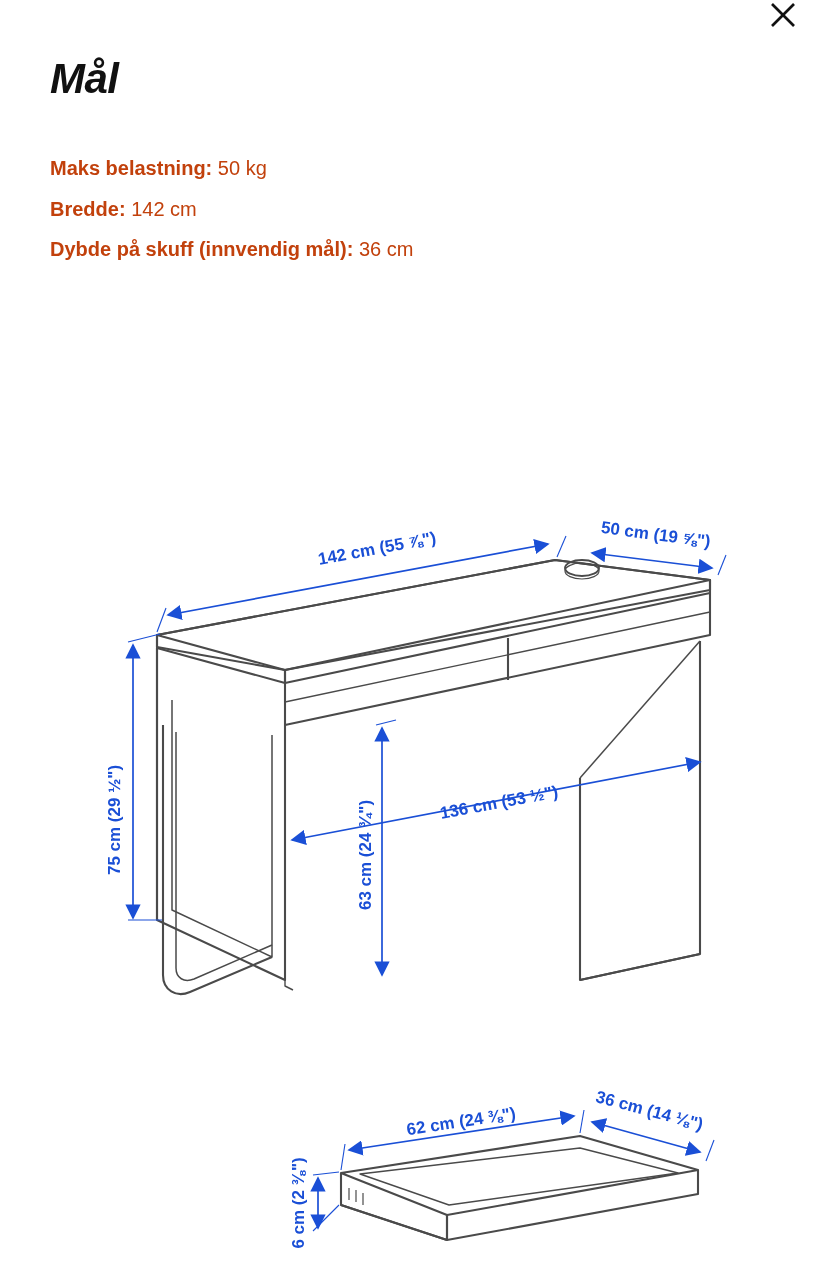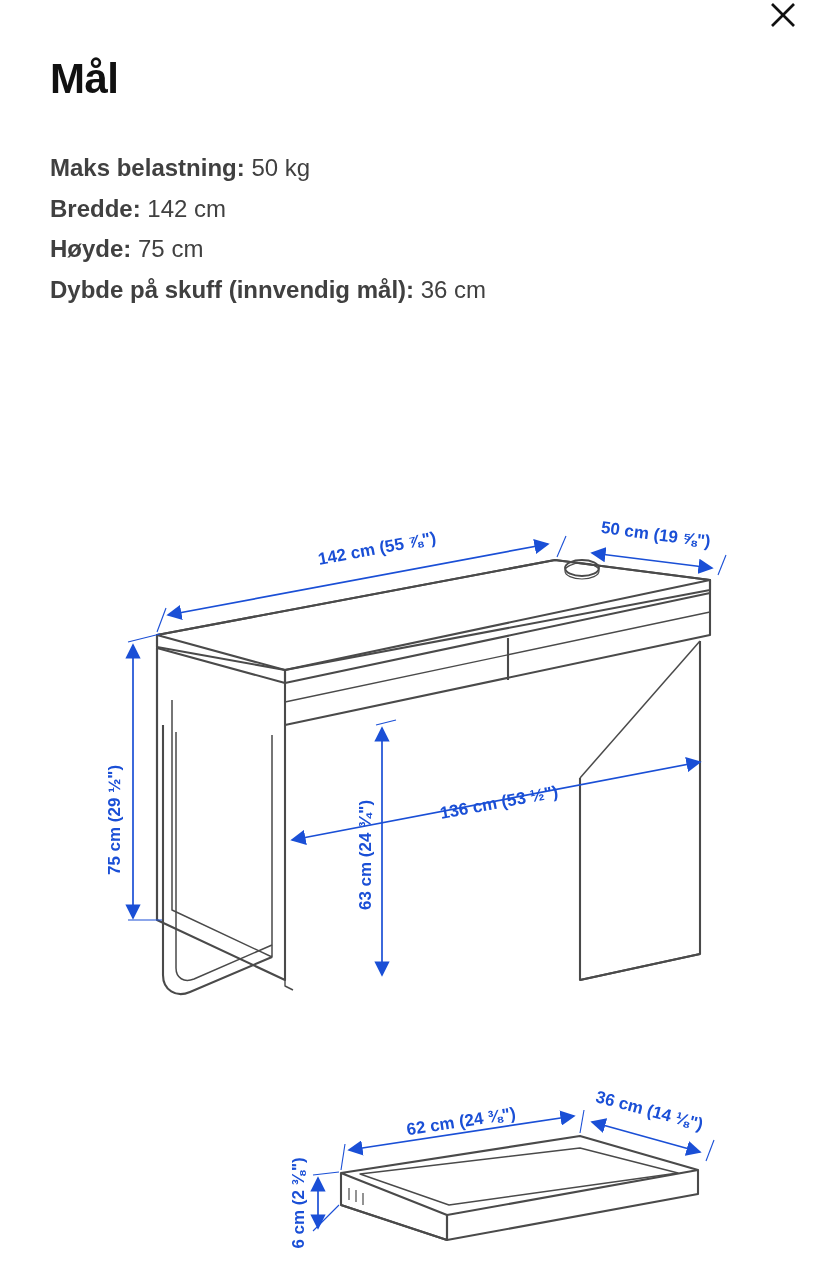--- a/index.html
+++ b/index.html
@@ -36,36 +36,37 @@
   
   .page-title {
     position: absolute;
     left: 50px;
     top: 55px;
     font-size: 42px;
     font-weight: bold;
     letter-spacing: -0.5px;
     margin: 0;
     color: #111111;
+    font-style: italic;
   }
 
   
   .spec-list {
     position: absolute;
     left: 50px;
     top: 148px;
     width: 740px;
     list-style: none;
     margin: 0;
     padding: 0;
   }
   .spec-row {
-    font-size: 24px;
+    font-size: 20px;
     line-height: 40.5px;
-    color: #404040;
+    color: #c2410c;
     white-space: nowrap;
   }
   .spec-label {
     font-weight: bold;
   }
   .spec-value {
     font-weight: normal;
   }
 
   
@@ -95,24 +96,20 @@
 <div class="spec-list">
   <div class="spec-row">
     <span class="spec-label">Maks belastning:</span>
     <span class="spec-value">50 kg</span>
   </div>
   <div class="spec-row">
     <span class="spec-label">Bredde:</span>
     <span class="spec-value">142 cm</span>
   </div>
   <div class="spec-row">
-    <span class="spec-label">Høyde:</span>
-    <span class="spec-value">75 cm</span>
-  </div>
-  <div class="spec-row">
     <span class="spec-label">Dybde på skuff (innvendig mål):</span>
     <span class="spec-value">36 cm</span>
   </div>
 </div>
 
 <div class="drawing" id="desk-drawing">
   <svg viewBox="0 0 828 540" xmlns="http://www.w3.org/2000/svg">
     <defs>
       <marker id="arrA" markerWidth="9" markerHeight="9" refX="8" refY="4.5" orient="auto">
         <path d="M0,0 L9,4.5 L0,9 z" fill="#1a4fd6"></path>

